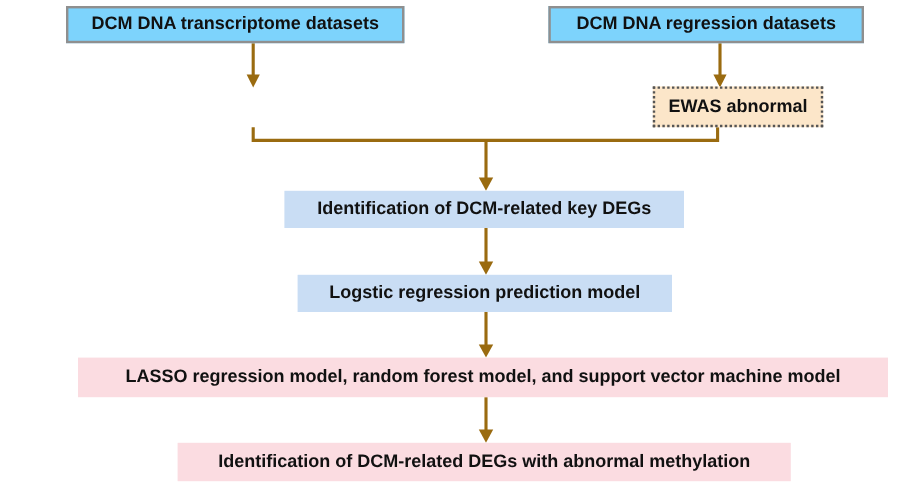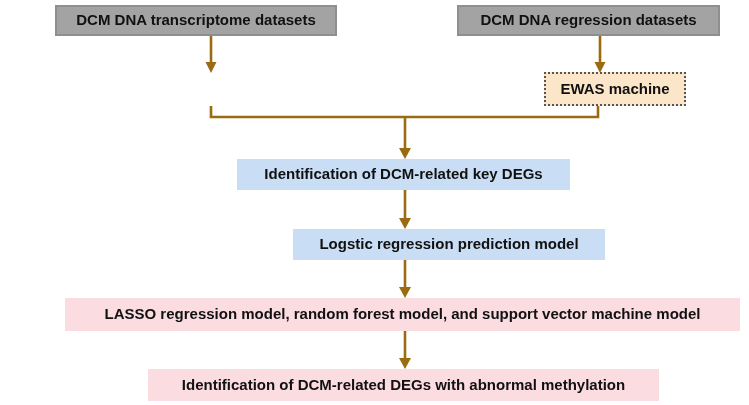--- a/index.html
+++ b/index.html
@@ -30,40 +30,40 @@
     justify-content: center;
     text-align: center;
     font-weight: 700;
     font-size: 15px;
     line-height: 1.1;
     color: #111111;
     white-space: nowrap;
     box-sizing: border-box;
   }
   .gray {
-    background: #a3a3a3;
+    background: #7dd3fc;
     border: 2px solid #8f8f8f;
   }
   .orange {
     background: #fce6c9;
     border: 2px dotted #555555;
   }
   .blue {
     background: #c9ddf4;
   }
   .pink {
     background: #fbdce1;
   }
   
   .n-transcriptome { left: 55px;  top: 5px;   width: 282px; height: 31px; }
   .n-methylation   { left: 457px; top: 5px;   width: 263px; height: 31px; }
   .n-degs          { left: 4px;   top: 72px;  width: 463px; height: 34px; }
   .n-ewas          { left: 544px; top: 72px;  width: 142px; height: 34px; }
   .n-keydegs       { left: 237px; top: 159px; width: 333px; height: 31px; }
-  .n-logistic      { left: 248px; top: 229px; width: 312px; height: 31px; margin-left: 45px; }
+  .n-logistic      { left: 248px; top: 229px; width: 312px; height: 31px; }
   .n-models        { left: 65px;  top: 298px; width: 675px; height: 33px; }
   .n-abnormal      { left: 148px; top: 369px; width: 511px; height: 32px; }
 </style>
 </head>
 <body>
 
 <div class="canvas">
 
   <svg class="arrows" viewBox="0 0 749 405" xmlns="http://www.w3.org/2000/svg">
     <g stroke="#9a6b10" stroke-width="2.6" fill="none">
@@ -83,21 +83,21 @@
       <polygon points="405,298 399,287 411,287"></polygon>
       <polygon points="405,369 399,358 411,358"></polygon>
     </g>
   </svg>
 
   <div class="node gray n-transcriptome">DCM DNA transcriptome datasets</div>
 
   <div class="node gray n-methylation">DCM DNA regression datasets</div>
 
 
-  <div class="node orange n-ewas">EWAS machine</div>
+  <div class="node orange n-ewas">EWAS abnormal</div>
 
   <div class="node blue n-keydegs">Identification of DCM-related key DEGs</div>
 
   <div class="node blue n-logistic">Logstic regression prediction model</div>
 
   <div class="node pink n-models">LASSO regression model, random forest model, and support vector machine model</div>
 
   <div class="node pink n-abnormal">Identification of DCM-related DEGs with abnormal methylation</div>
 
 </div>

